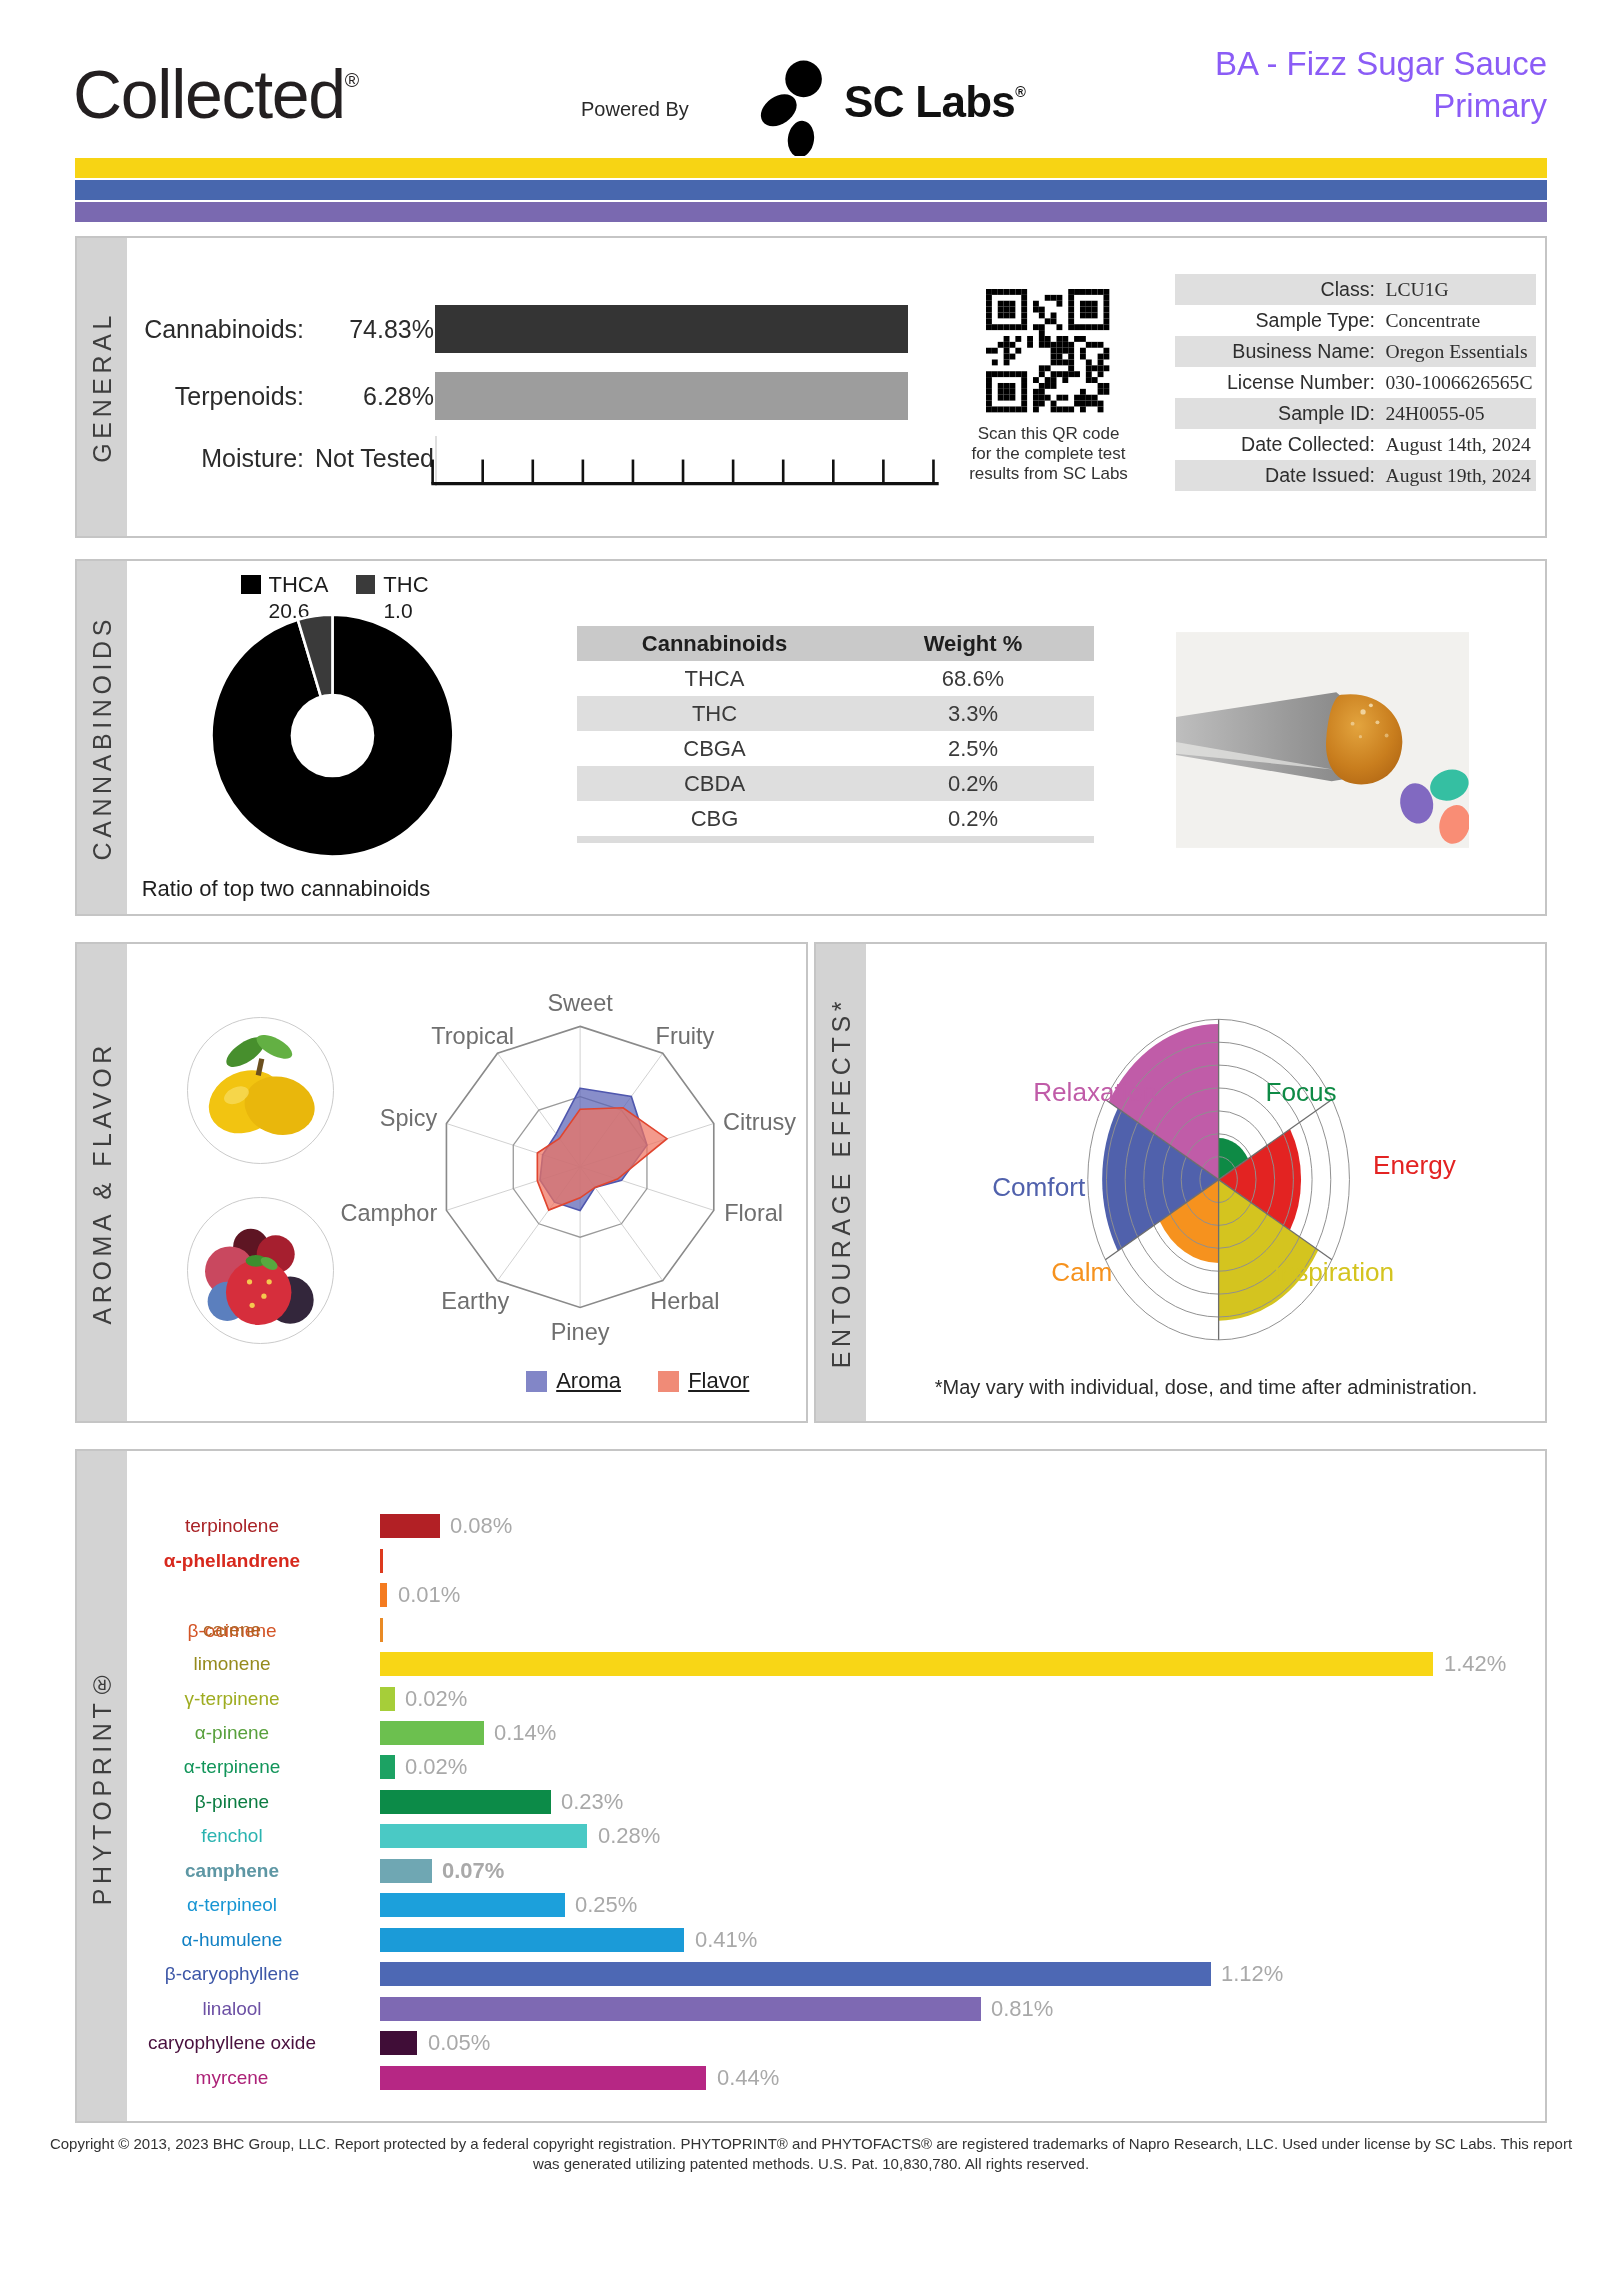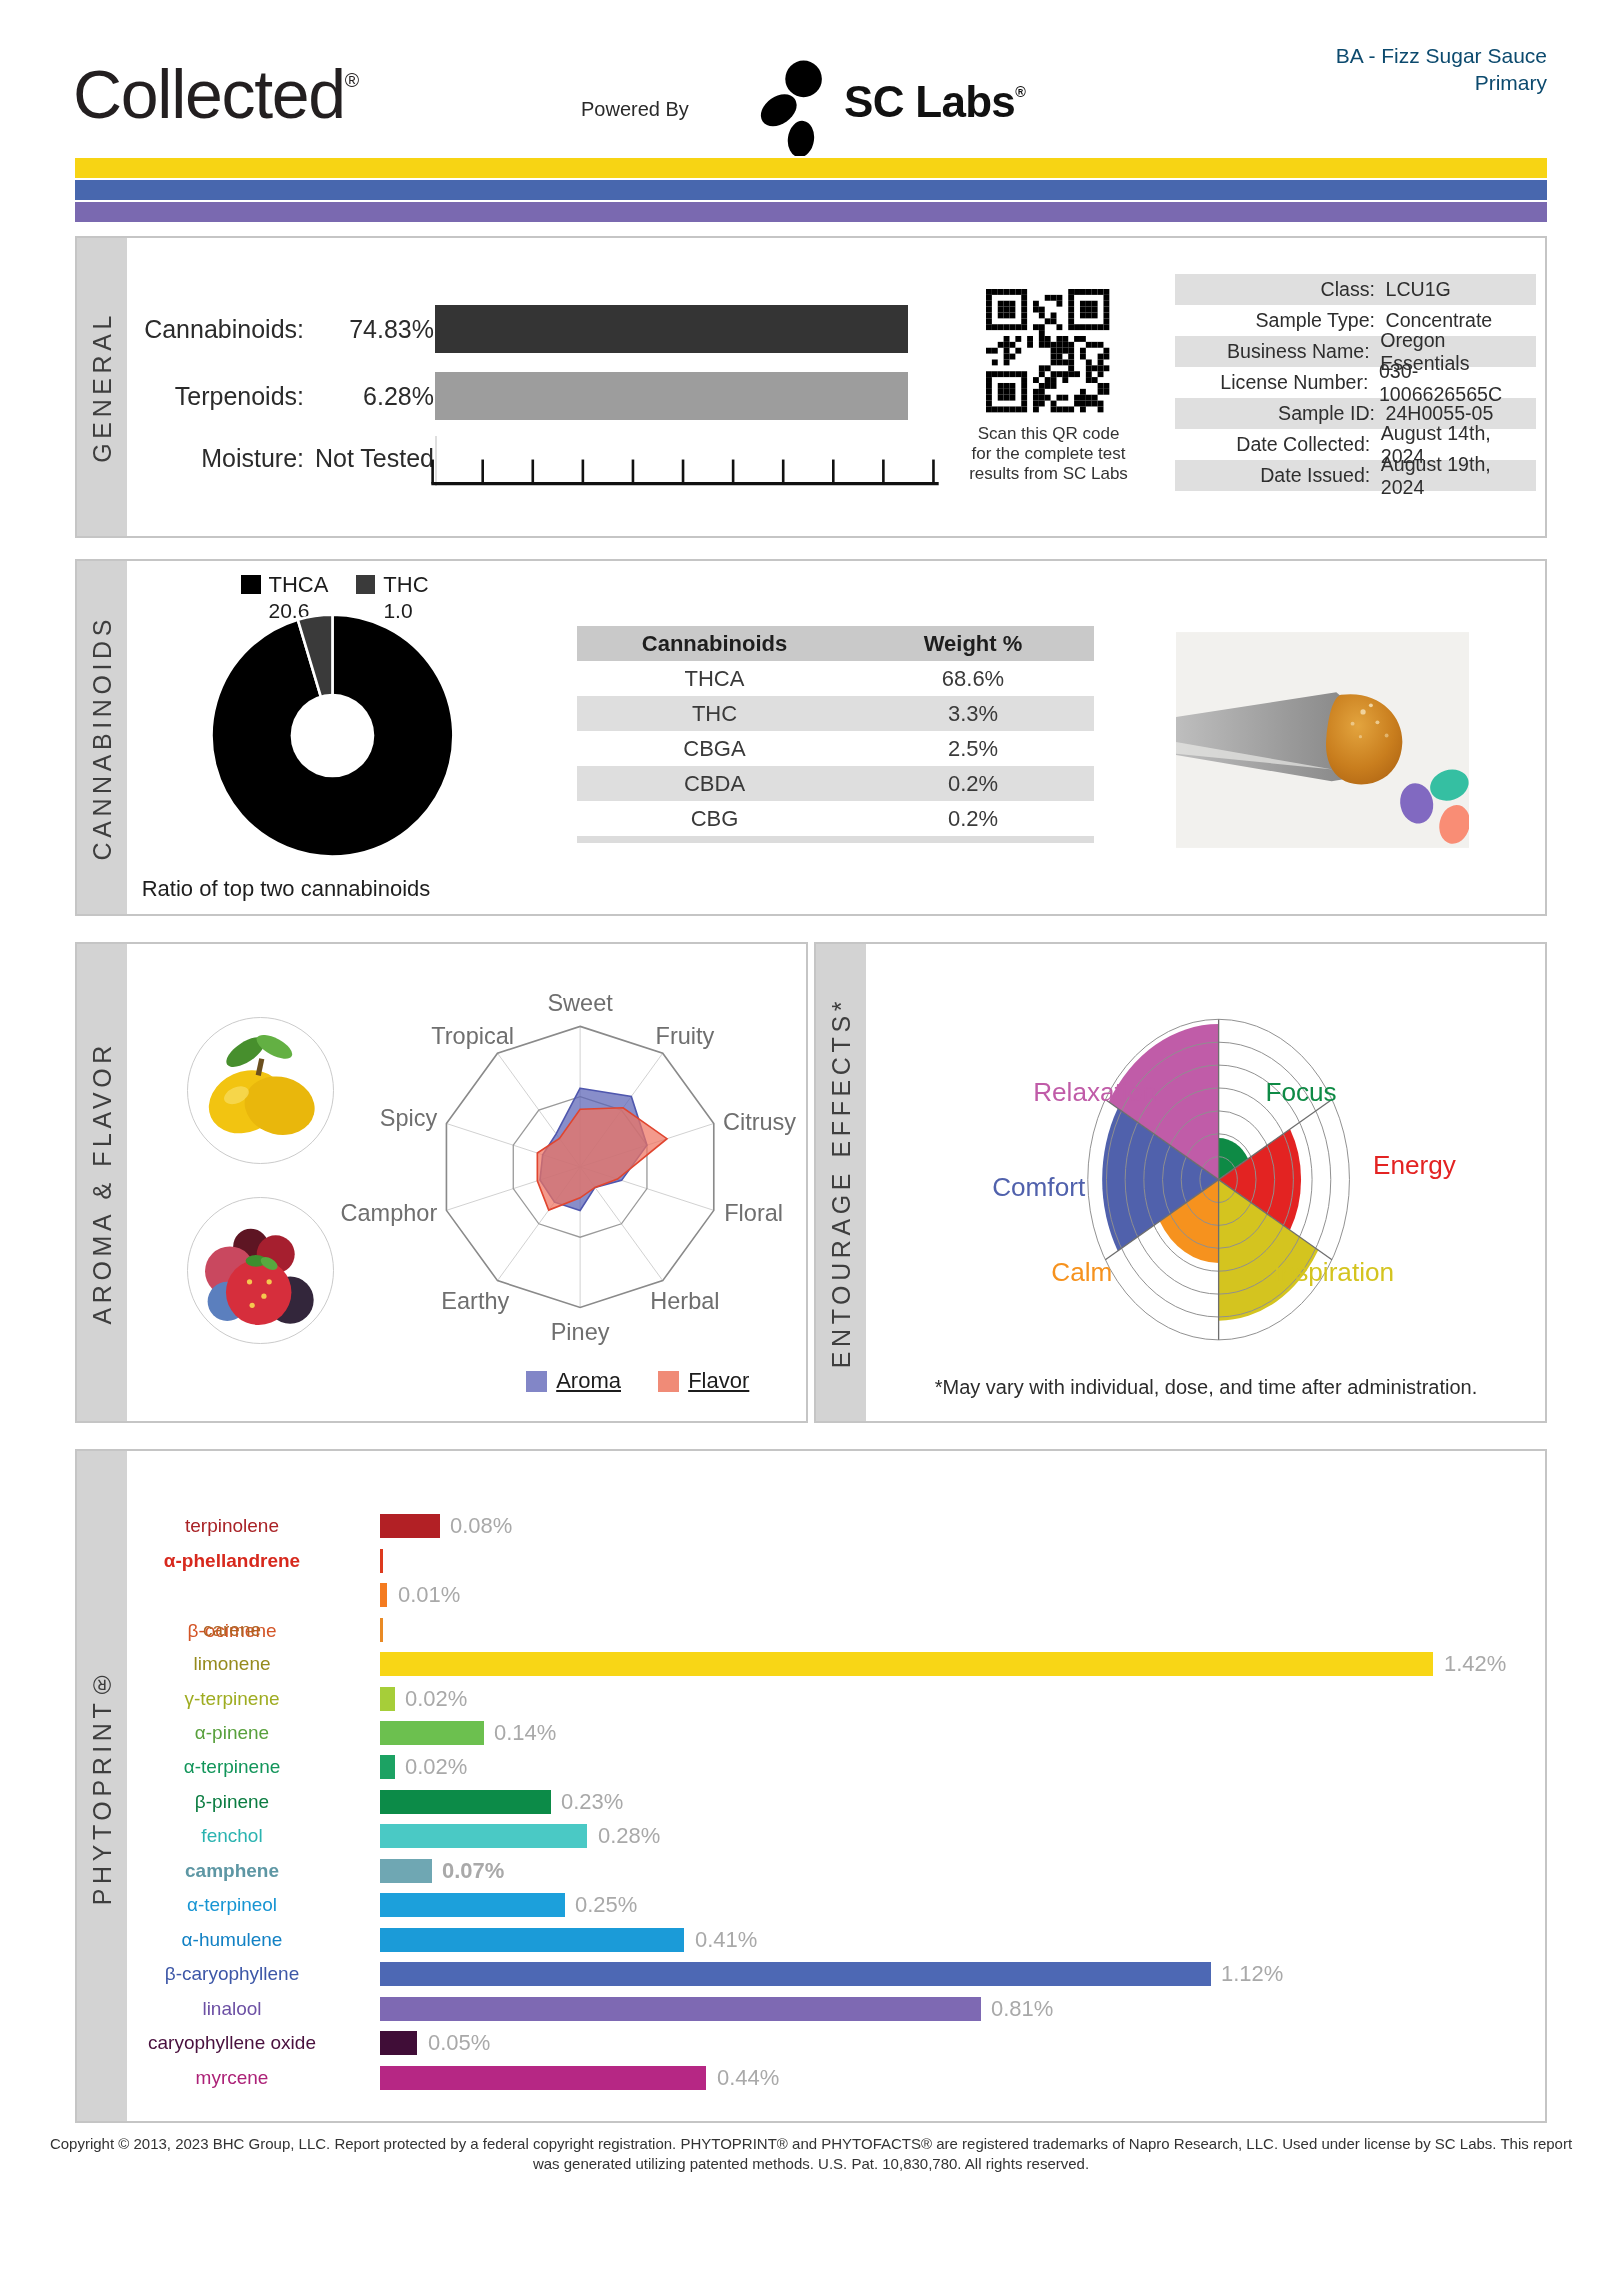--- a/index.html
+++ b/index.html
@@ -7,21 +7,21 @@
   body { font-family:"Liberation Sans", sans-serif; color:#222; }
   #page { position:relative; width:1622px; height:2295px; background:#fff; overflow:hidden; }
 
   
   #brand { position:absolute; left:73px; top:55px; font-size:68px; font-weight:500; letter-spacing:-1.3px; color:#231F20; }
   #brand sup { font-size:19.6px; vertical-align:31px; }
   #powered-by { position:absolute; left:581px; top:98px; font-size:20px; color:#2a2a2a; }
   #sclabs-icon { position:absolute; left:759px; top:58px; }
   #sclabs-name { position:absolute; left:844px; top:77px; font-size:44px; font-weight:700; color:#111; letter-spacing:-0.7px; }
   #sclabs-name sup { font-size:14.4px; vertical-align:19.6px; }
-  #doc-title { position:absolute; right:75px; top:43px; text-align:right; font-size:21px; color:#0c4a6e; line-height:1.28;margin-left:13px; }
+  #doc-title { position:absolute; right:75px; top:43px; text-align:right; font-size:33px; color:#8b5cf6; line-height:1.28;margin-left:13px; }
   .stripe { position:absolute; left:75px; width:1472px; height:19.6px; }
   #stripe-yellow { top:158px; } #stripe-blue { top:180px; } #stripe-purple { top:202px; }
 
   
   .panel { position:absolute; background:#fff; border:2px solid #C5C5C5; }
   .side-label { position:absolute; left:0; top:0; bottom:0; width:50px; background:#D3D3D3;
       display:flex; align-items:center; justify-content:center; }
   .side-label span { writing-mode:vertical-rl; transform:rotate(180deg); font-size:25px; letter-spacing:4.6px; color:#3E3E3E; white-space:nowrap; }
   #panel-general     { left:75px; top:236px;  width:1472px; height:302px; }
   #panel-cannabinoids{ left:75px; top:559px;  width:1472px; height:357px; }
@@ -38,21 +38,21 @@
   #gen-row-1 { top:134px; left:0; width:100%; }
   #gen-row-2 { top:196px; left:0; width:100%; }
   #moisture-zero-line { position:absolute; left:358px; top:198px; width:2px; height:50px; background:#DEDEDE; }
   #gen-ruler { position:absolute; left:353px; top:215px; }
   #qr-box { position:absolute; left:909px; top:51px; width:124px; height:124px; }
   #qr-caption { position:absolute; left:836px; top:186px; width:271px; text-align:center; font-size:17px; line-height:20px; color:#333; }
   #info-table { position:absolute; left:1098px; top:36px; width:361px; }
   .info-row { display:flex; height:31px; align-items:center; font-size:19.6px; color:#2E2E2E; }
   .info-row.alt { background:#DFDFDF; }
   .info-label { width:200px; text-align:right; font-weight:500; }
-  .info-value { padding-left:10.5px; }
+  .info-value { padding-left:10.5px;font-family:Liberation Serif, serif; }
 
   
   #donut-legend { position:absolute; left:164px; top:10.5px; display:flex; gap:27.5px; }
   .dl-item .dl-top { display:flex; align-items:center; gap:7.9px; font-size:22px; color:#1c1c1c; }
   .dl-swatch { width:19.6px; height:19.6px; display:inline-block; }
   .dl-value { margin-left:27.5px; font-size:21px; color:#1c1c1c; margin-top:1.3px; }
   #donut-svg { position:absolute; left:79px; top:39px; }
   #donut-caption { position:absolute; left:26px; top:315px; width:366px; text-align:center; font-size:22px; color:#1E1E1E; }
   #cannab-table { position:absolute; left:500px; top:65px; width:517px; border-bottom:7.9px solid #DCDCDC; }
   .ct-row { display:flex; height:35px; align-items:center; font-size:22px; color:#3A3A3A; }

